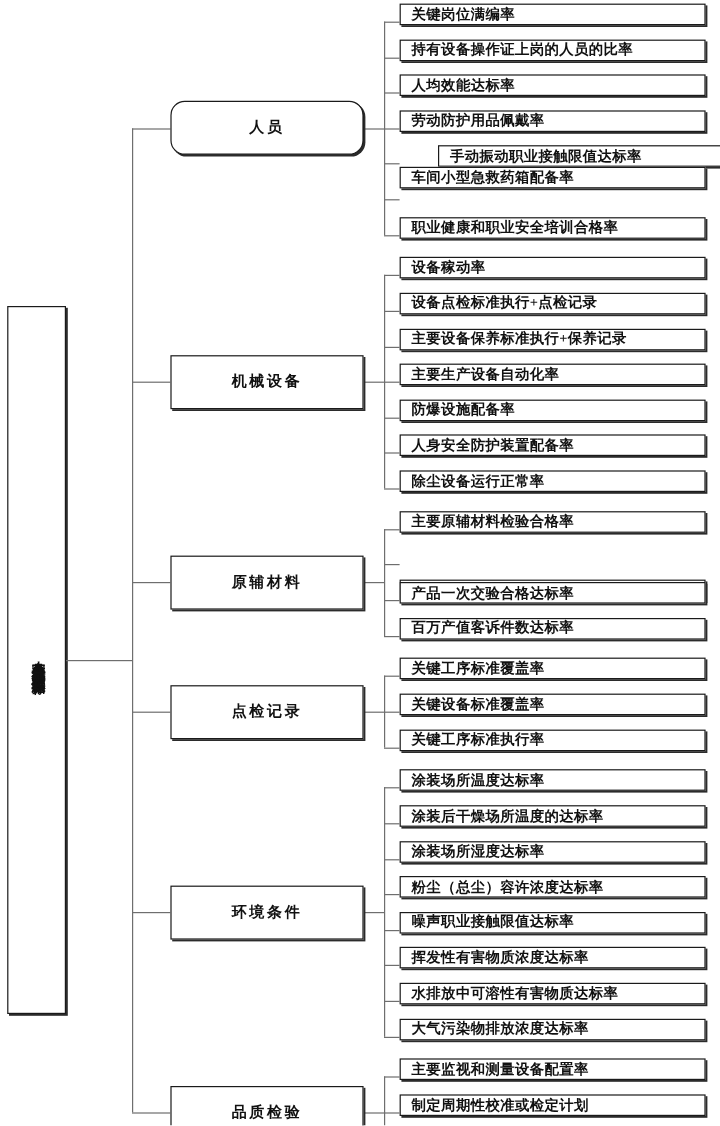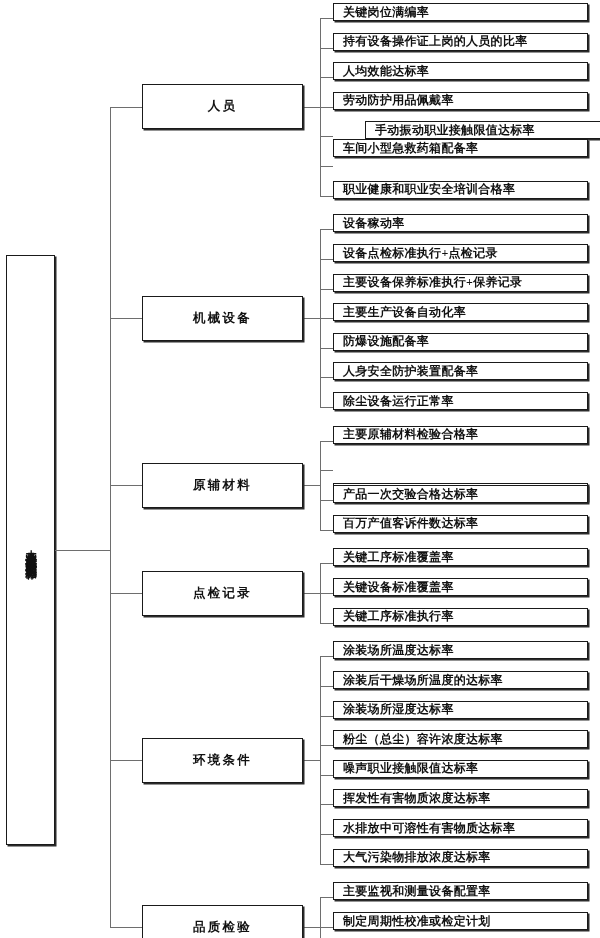--- a/index.html
+++ b/index.html
@@ -148,27 +148,27 @@
       </div>
       <div class="box leaf-box" style="top: 121.4px; margin-left: 32px;">
         <span class="leaf-label">手动振动职业接触限值达标率</span>
       </div>
       <div class="box leaf-box" style="top: 139px;">
         <span class="leaf-label">车间小型急救药箱配备率</span>
       </div>
       <div class="box leaf-box" style="top: 180.6px;">
         <span class="leaf-label">职业健康和职业安全培训合格率</span>
       </div>
-      <div class="box cat-box" style="top: 84px;">
+      <div class="box cat-box" style="top: 84px; border-radius: 12px;">
         <span class="cat-label">人员</span>
       </div>
       <div class="box leaf-box" style="top: 214.4px;">
         <span class="leaf-label">设备稼动率</span>
       </div>
-      <div class="box leaf-box" style="top: 244px;">
+      <div class="box leaf-box" style="top: 244px; align-items: flex-end;">
         <span class="leaf-label">设备点检标准执行+点检记录</span>
       </div>
       <div class="box leaf-box" style="top: 273.6px;">
         <span class="leaf-label">主要设备保养标准执行+保养记录</span>
       </div>
       <div class="box leaf-box" style="top: 303.2px;">
         <span class="leaf-label">主要生产设备自动化率</span>
       </div>
       <div class="box leaf-box" style="top: 332.8px;">
         <span class="leaf-label">防爆设施配备率</span>

